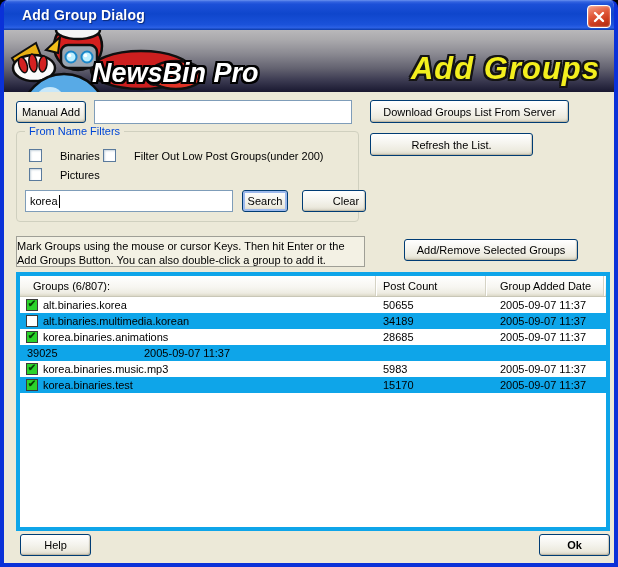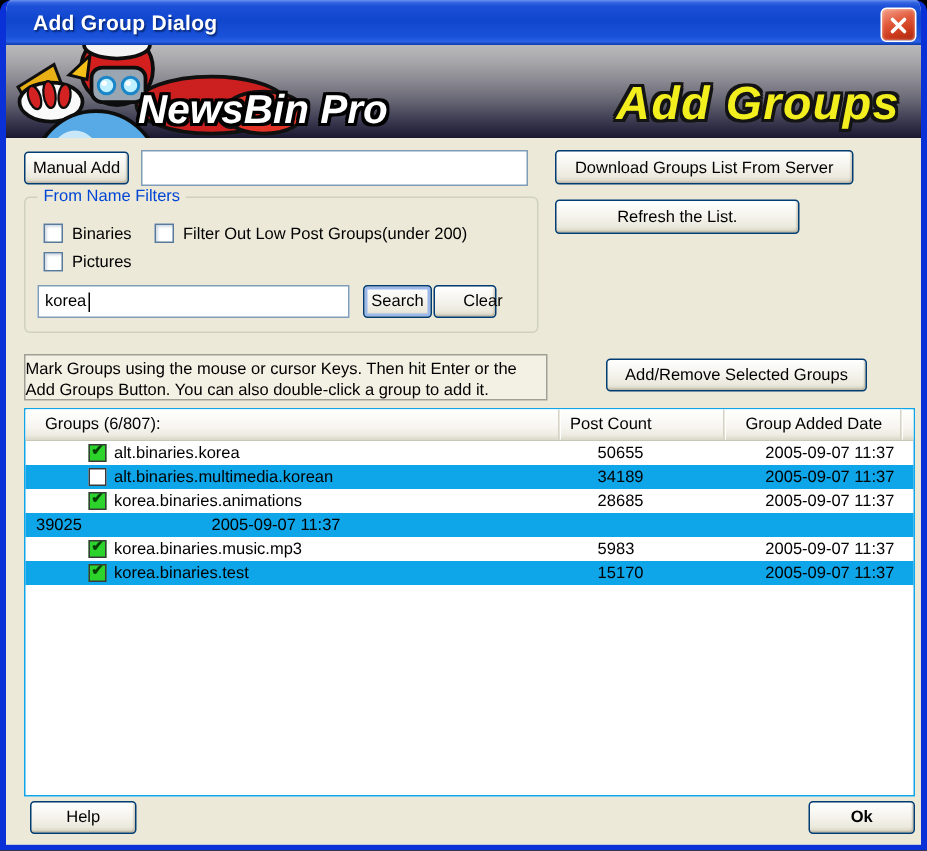--- a/index.html
+++ b/index.html
@@ -47,39 +47,39 @@
     padding-left:4px;font-size:11px;color:#000;cursor:text;}
   .caret{display:inline-block;width:1px;height:13px;background:#000;margin-left:1px;}
 
   
   .groupbox{position:absolute;left:12px;top:39px;width:343px;height:91px;
     border:1px solid #d0d0bf;border-radius:4px;}
   .groupbox-label{position:absolute;left:8px;top:-7px;background:#ece9d8;padding:0 4px;color:#0046d5;font-size:11px;}
 
   .xp-check{position:absolute;width:13px;height:13px;background:#fff;border:1px solid #5a7a9c;
     box-shadow:inset 1px 1px 2px #c8d4de;cursor:pointer;}
-  .cb-label{position:absolute;font-size:11px;color:#000;white-space:nowrap;}
+  .cb-label{position:absolute;font-size:11px;color:#000;white-space:nowrap;margin-left:12px;}
 
   
   .instr{position:absolute;left:12px;top:144px;width:349px;height:31px;background:#f3f1e4;
     border:1px solid #9f9f96;font-size:11px;line-height:14px;padding-top:2px;color:#000;}
 
   
   .listview{position:absolute;left:12px;top:180px;width:594px;height:259px;background:#fff;
-    border:1px solid #0ea5e9;}
+    border:4px solid #0ea5e9;}
   .lv-header{display:flex;height:21px;background:linear-gradient(180deg,#ffffff 0%,#f7f6f1 55%,#eeece2 85%,#dcd9c8 100%);
     border-bottom:1px solid #c9c7b7;font-size:11px;color:#000;}
   .lv-hcell{display:flex;align-items:center;border-right:1px solid #d5d3c5;box-shadow:1px 0 0 #fff;}
   .lv-hcell.c1{width:356px;padding-left:13px;}
   .lv-hcell.c2{width:110px;padding-left:7px;}
   .lv-hcell.c3{width:118px;padding-left:14px;}
   .lv-hcell.filler{flex:1;border-right:none;box-shadow:none;}
   .lv-row{display:flex;height:16px;align-items:center;font-size:11px;color:#000;cursor:default;}
   .lv-row.alt{background:#0ea5e9;}
-  .lv-name-cell{width:356px;display:flex;align-items:flex-start;padding-left:6px;margin-left:36px;}
+  .lv-name-cell{width:356px;display:flex;align-items:flex-start;padding-left:6px;}
   .lv-check{width:12px;height:12px;border:1px solid #3a3a3a;background:#fff;margin-right:5px;flex:none;
     font-size:10px;line-height:10px;text-align:center;font-weight:bold;color:#063f06;}
   .lv-check.checked{background:#2bd32b;}
   .lv-check.checked::after{content:"\2714";position:relative;top:-1px;}
   .lv-count{width:110px;padding-left:7px;}
   .lv-date{width:118px;padding-left:14px;}
 </style>
 </head>
 <body>
 
@@ -133,21 +133,21 @@
       <span class="cb-label" style="left:31px;top:18px;">Binaries</span>
       <span class="xp-check" style="left:86px;top:17px;"></span>
       <span class="cb-label" style="left:105px;top:18px;">Filter Out Low Post Groups(under 200)</span>
       <span class="xp-check" style="left:12px;top:36px;"></span>
       <span class="cb-label" style="left:31px;top:37px;">Pictures</span>
       <div class="fake-input" style="left:8px;top:58px;width:208px;height:22px;">
         <span>korea</span>
           <span class="caret"></span>
       </div>
       <button class="xp-btn focused" style="left:225px;top:58px;width:46px;height:22px;">Search</button>
-      <button class="xp-btn" style="left:272px;top:58px;width:42px;height:22px;padding-left:24px;">Clear</button>
+      <button class="xp-btn" style="left:285px;top:58px;width:64px;height:22px;padding-left:24px;">Clear</button>
     </div>
 
     <button class="xp-btn" style="left:366px;top:41px;width:163px;height:23px;">Refresh the List.</button>
 
     <div class="instr">
       <div>Mark Groups using the mouse or cursor Keys. Then hit Enter or the</div>
       <div>Add Groups Button. You can also double-click a group to add it.</div>
     </div>
 
     <button class="xp-btn" style="left:400px;top:147px;width:174px;height:22px;text-align:right;">Add/Remove Selected Groups</button>

